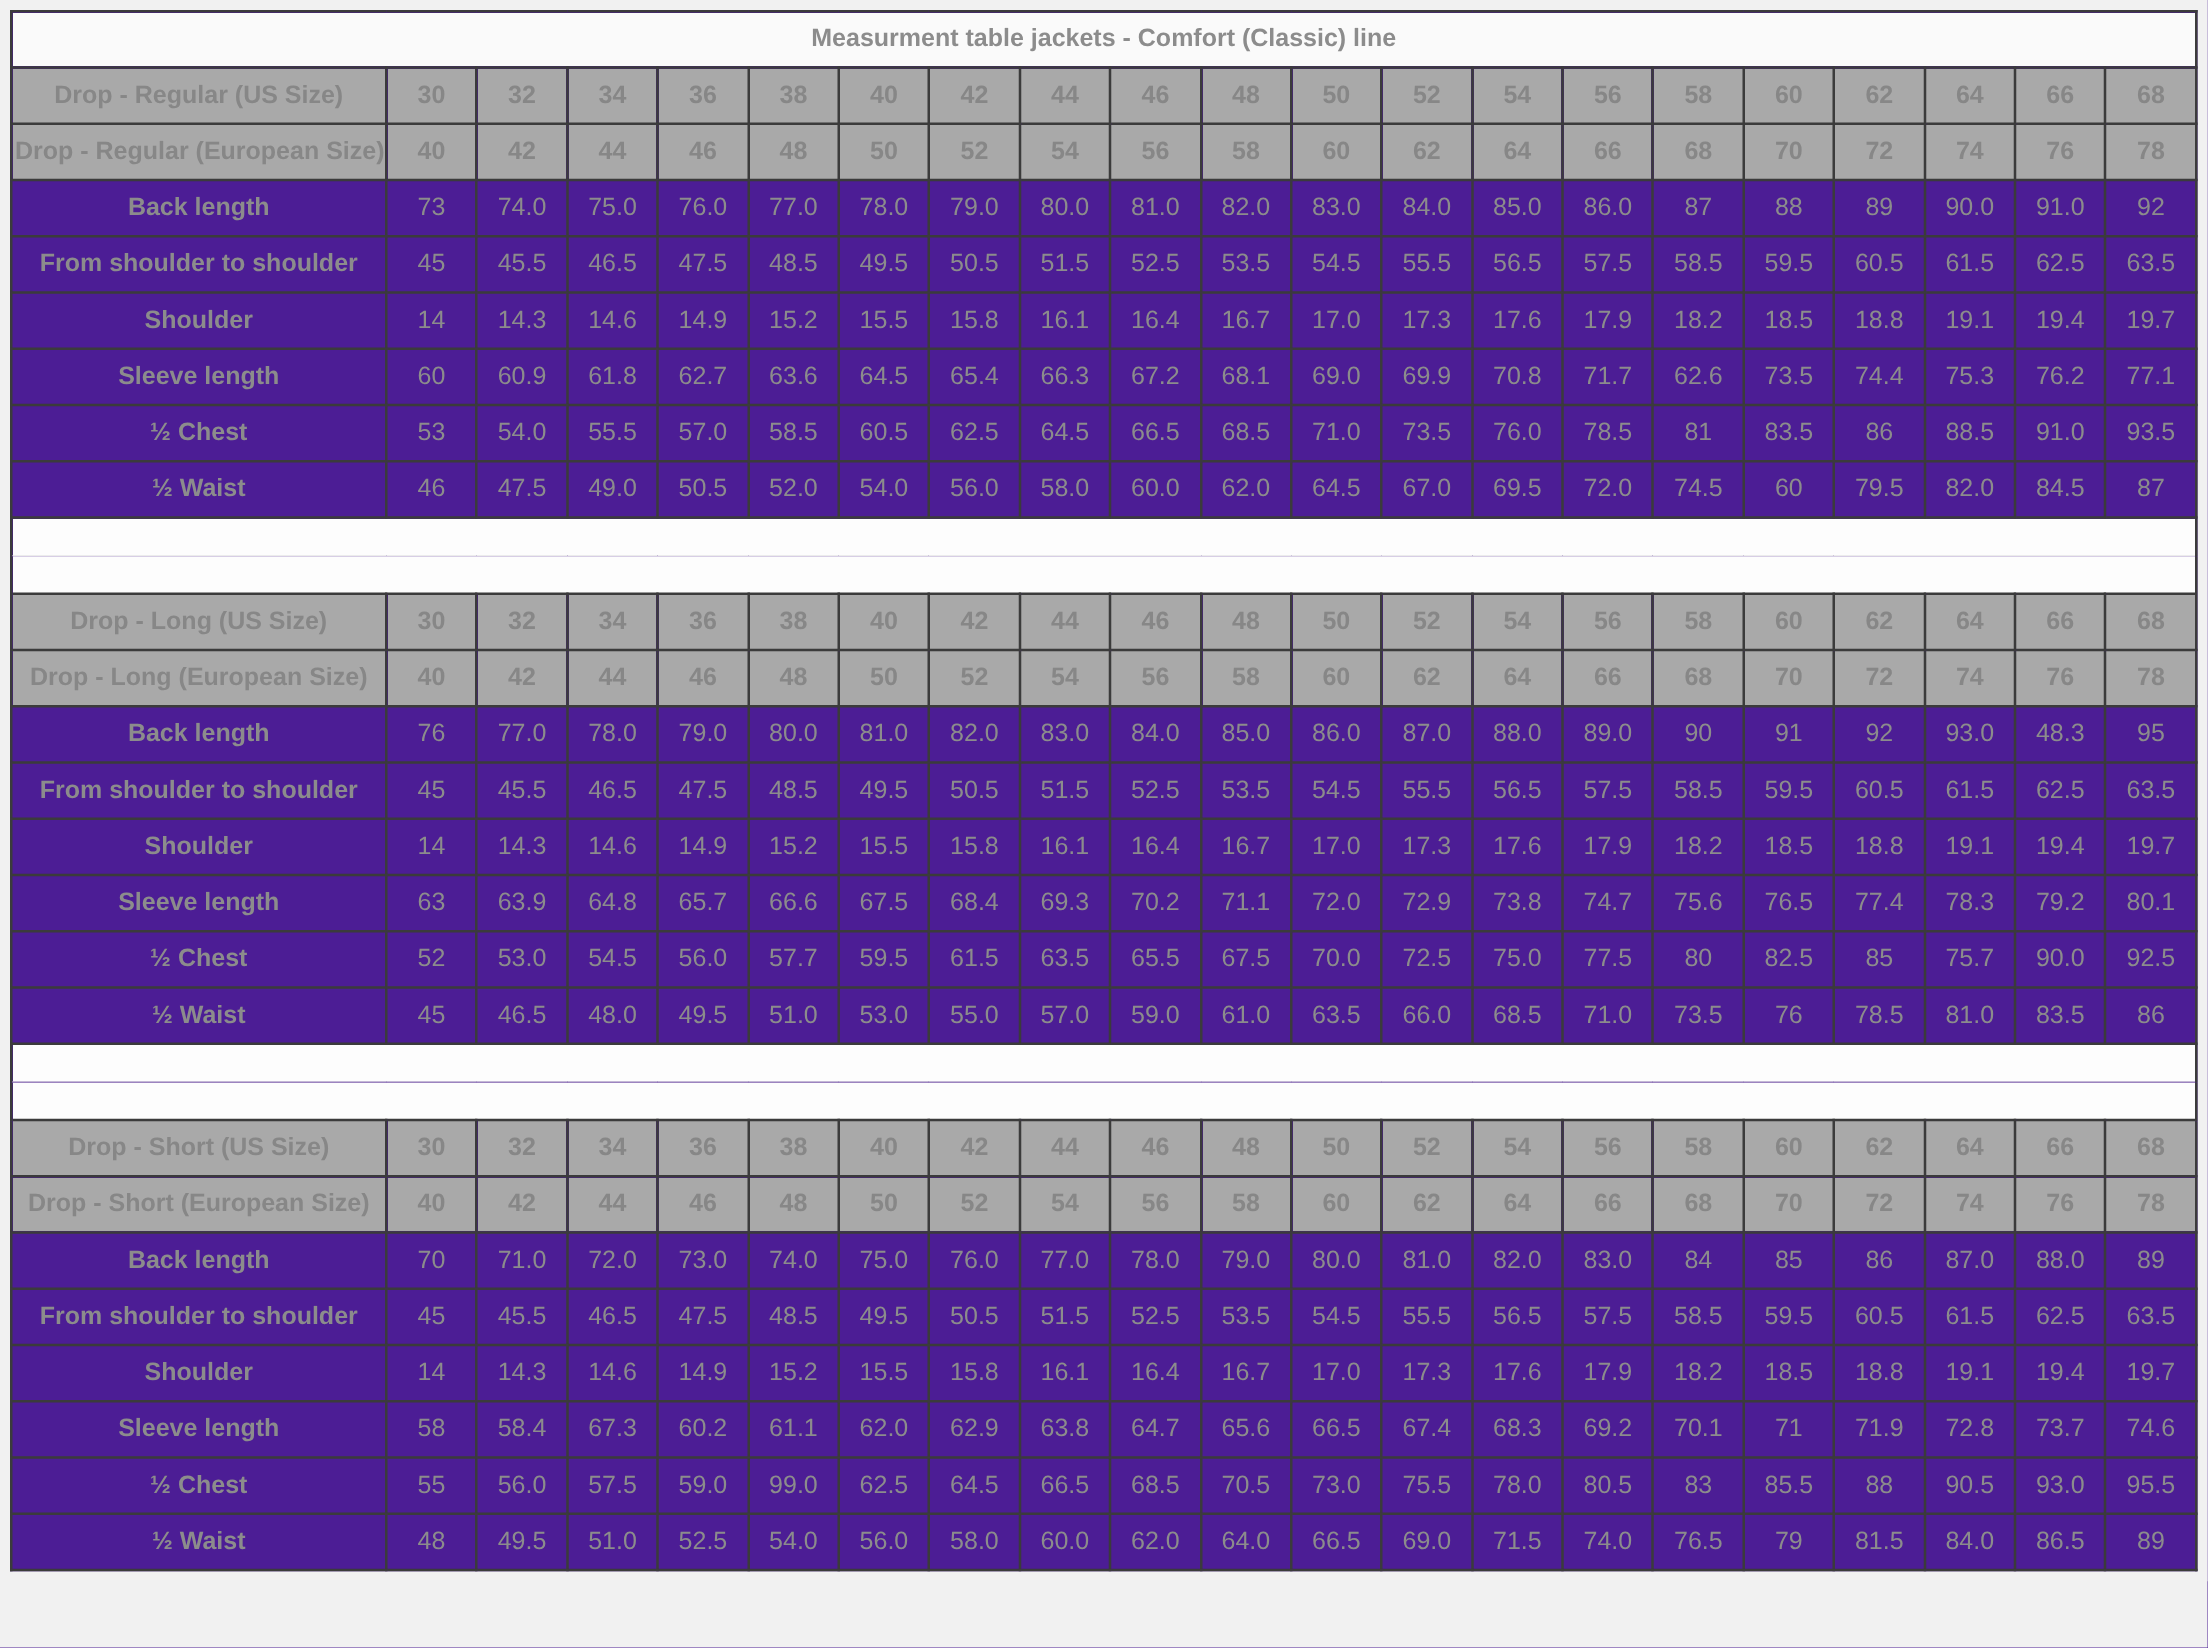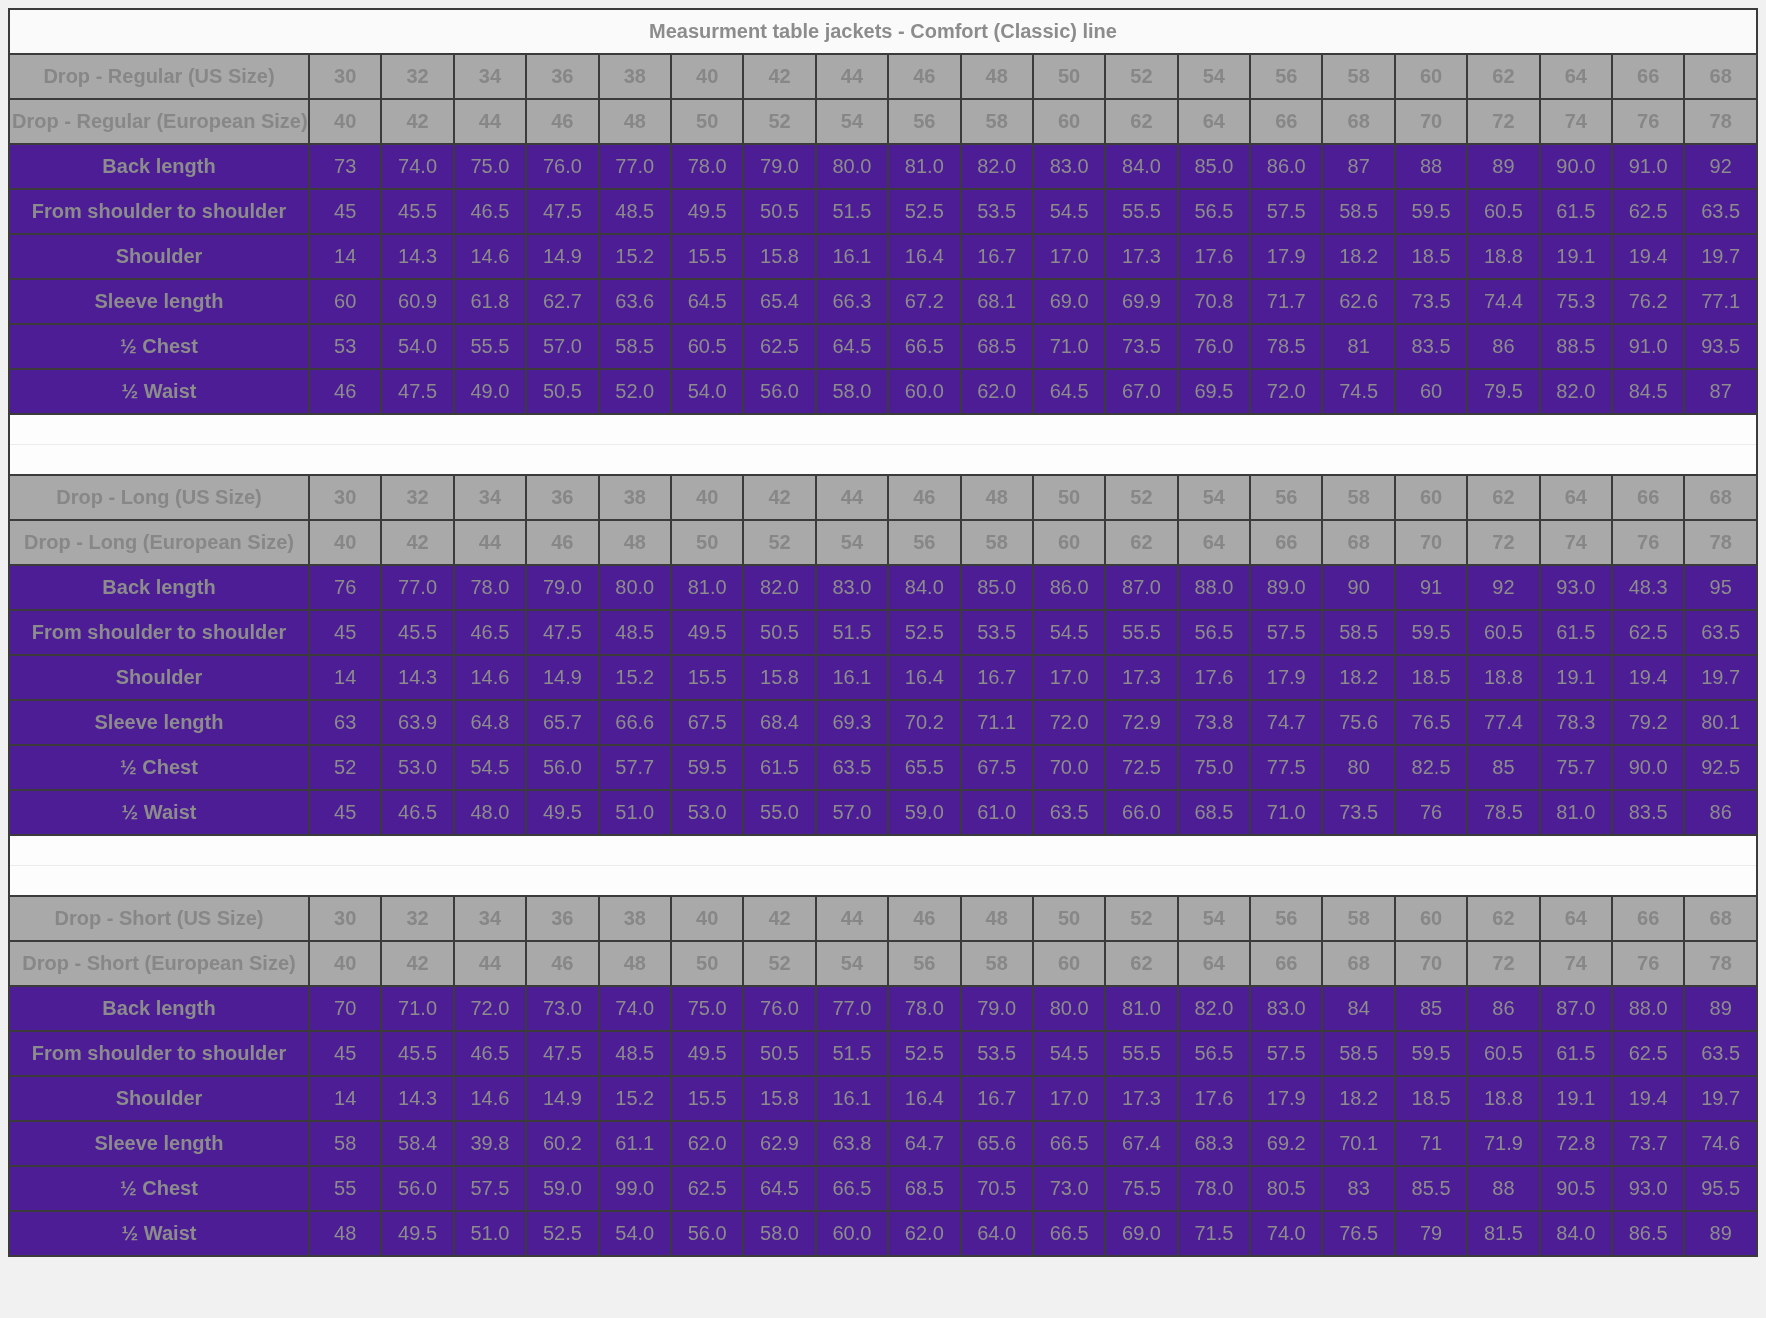--- a/index.html
+++ b/index.html
@@ -560,21 +560,21 @@
           <td class="val-cell">18.5</td>
           <td class="val-cell">18.8</td>
           <td class="val-cell">19.1</td>
           <td class="val-cell">19.4</td>
           <td class="val-cell">19.7</td>
         </tr>
         <tr class="data-row">
           <td class="lbl-cell">Sleeve length</td>
           <td class="val-cell">58</td>
           <td class="val-cell">58.4</td>
-          <td class="val-cell">39.8</td>
+          <td class="val-cell">67.3</td>
           <td class="val-cell">60.2</td>
           <td class="val-cell">61.1</td>
           <td class="val-cell">62.0</td>
           <td class="val-cell">62.9</td>
           <td class="val-cell">63.8</td>
           <td class="val-cell">64.7</td>
           <td class="val-cell">65.6</td>
           <td class="val-cell">66.5</td>
           <td class="val-cell">67.4</td>
           <td class="val-cell">68.3</td>

